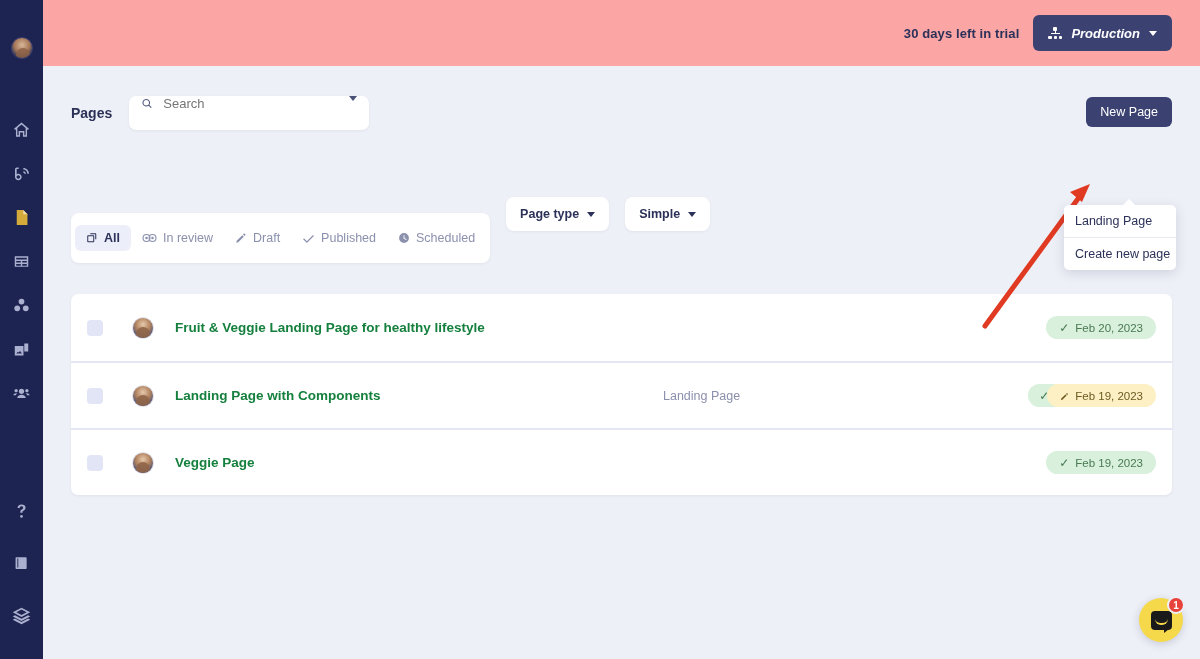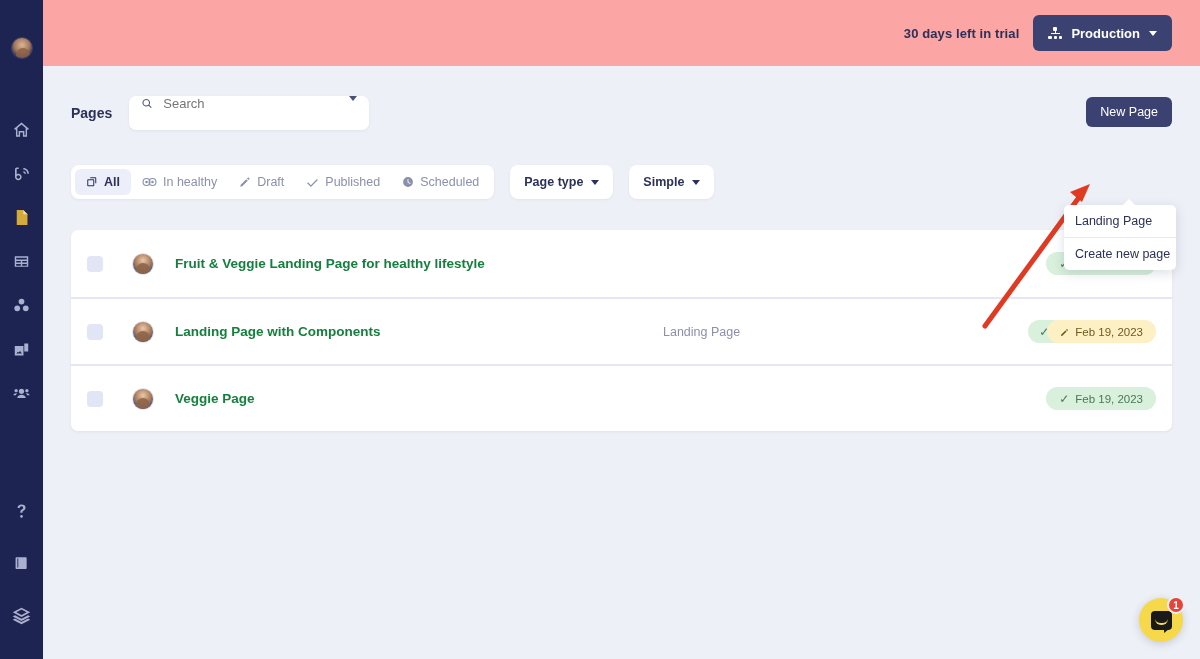--- a/index.html
+++ b/index.html
@@ -51,21 +51,21 @@
     background: #1e2451; color: #f3c53f; font-size: 13px; font-weight: bold;
     border: none; border-radius: 6px; height: 36px; padding: 0 18px;
     display: flex; align-items: center; gap: 9px; cursor: pointer;
   }
   .card-icon { width: 16px; height: 11px; border-radius: 2px; background: #f3c53f; position: relative; flex: 0 0 16px; }
   .card-icon::before { content:""; position:absolute; left:0; top:2.5px; width:16px; height:2.5px; background:#1e2451; }
   .card-icon::after { content:""; position:absolute; left:2px; bottom:2px; width:6px; height:2px; background:#1e2451; }
   .btn-production {
     background: #3b4272; color: #ffffff; font-size: 13px; font-weight: bold;
     border: none; border-radius: 6px; height: 36px; padding: 16px 15px;
-    display: flex; align-items: center; gap: 9px; cursor: pointer;
+    display: flex; align-items: center; gap: 9px; cursor: pointer; font-style: italic;
   }
   .chev { width:0;height:0;border-left:4.5px solid transparent;border-right:4.5px solid transparent;border-top:5px solid currentColor; display:inline-block; }
   .org-icon { width:14px; height:12px; position:relative; flex:0 0 14px; }
   .org-icon i { position:absolute; background:#ffffff; display:block; }
   .org-icon .n1 { width:4px;height:4px;left:5px;top:0;border-radius:1px; }
   .org-icon .n2 { width:3.5px;height:3.5px;left:0;bottom:0;border-radius:1px; }
   .org-icon .n3 { width:3.5px;height:3.5px;left:5.25px;bottom:0;border-radius:1px; }
   .org-icon .n4 { width:3.5px;height:3.5px;right:0;bottom:0;border-radius:1px; }
   .org-icon .bar { width:9px;height:1px;left:2.5px;top:6px; }
   .org-icon .stem { width:1px;height:3px;left:6.5px;top:4px; }
@@ -97,22 +97,22 @@
     content:""; position:absolute; top:-6px; right: 40px;
     border-left:7px solid transparent; border-right:7px solid transparent;
     border-bottom:7px solid #fff;
   }
   .dd-item { font-size: 12.5px; color: #2b3158; padding: 9px 11px; cursor: pointer; white-space: nowrap; }
   .dd-item + .dd-item { border-top: 1px solid #e7e9f2; }
 
   
   .filters { display: flex; align-items: center; gap: 16px; margin-top: 35px; }
   .tabgroup {
-    background: #fff; border-radius: 8px; height: 34px; display: flex; align-items: center;
-    padding: 4px; box-shadow: 0 1px 3px rgba(40,50,90,.06);
+    background: #fff; border-radius: 8px; height: 50px; display: flex; align-items: center;
+    padding: 4px; box-shadow: 0 1px 3px rgba(40,50,90,.06); margin-top: 48px;
   }
   .tab {
     height: 26px; display: flex; align-items: center; gap: 6px;
     padding: 0 11px; font-size: 12.5px; color: #8b90ad; border-radius: 6px; cursor: pointer;
   }
   .tab.active { background: #eceefa; color: #2b3158; font-weight: bold; }
   .tab svg path, .tab svg rect, .tab svg circle { fill: currentColor; }
   .filter-btn {
     background: #fff; border-radius: 8px; height: 34px; display: flex; align-items: center;
     gap: 8px; padding: 0 14px; font-size: 12.5px; font-weight: bold; color: #2b3158;
@@ -298,21 +298,21 @@
               </svg>
             <span>All</span>
           </div>
           <div class="tab">
             <svg width="15" height="12" viewBox="0 0 30 24">
                 <path d="M9 4a8 8 0 1 0 0 16 8 8 0 0 0 0-16zm0 2.2a5.8 5.8 0 1 1 0 11.6 5.8 5.8 0 0 1 0-11.6z"></path>
                 <circle cx="9" cy="12" r="2.6"></circle>
                 <path d="M21 4a8 8 0 1 0 0 16 8 8 0 0 0 0-16zm0 2.2a5.8 5.8 0 1 1 0 11.6 5.8 5.8 0 0 1 0-11.6z"></path>
                 <circle cx="21" cy="12" r="2.6"></circle>
               </svg>
-            <span>In healthy</span>
+            <span>In review</span>
           </div>
           <div class="tab">
             <svg width="12" height="12" viewBox="0 0 24 24">
                 <path d="M18.4 2.6 21.4 5.6 19 8 16 5zM14.6 6.4 17.6 9.4 6.4 20.6 2.6 21.4 3.4 17.6z"></path>
               </svg>
             <span>Draft</span>
           </div>
           <div class="tab">
             <svg width="13" height="13" viewBox="0 0 24 24">
                 <path d="M20.3 5.6 9 16.9l-5.3-5.3-1.6 1.6L9 20.1 21.9 7.2z"></path>

